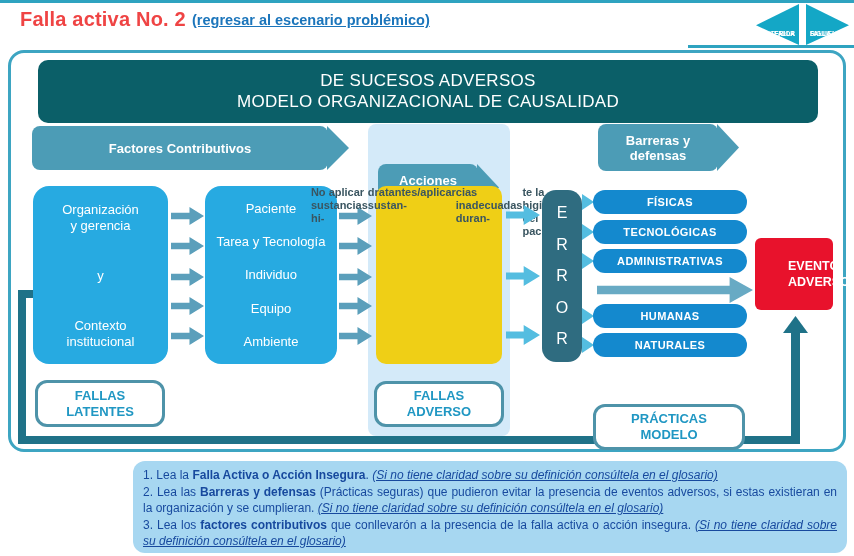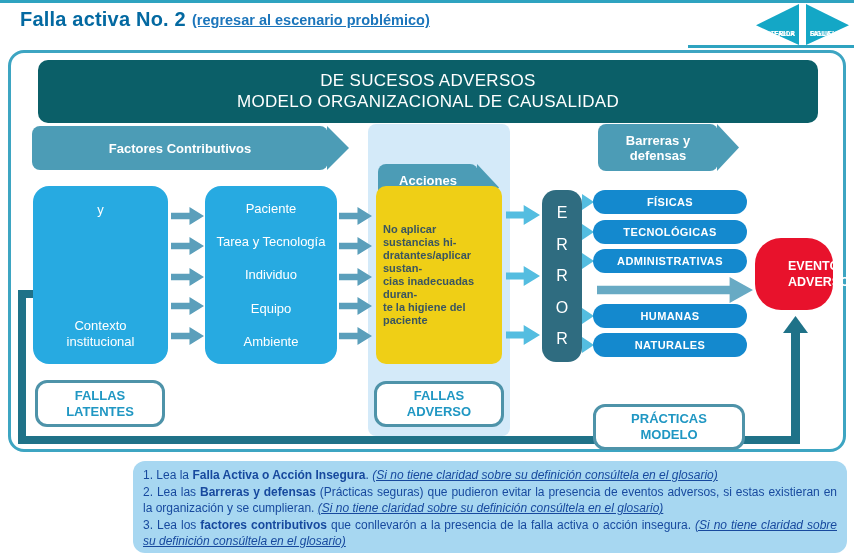--- a/index.html
+++ b/index.html
@@ -5,21 +5,21 @@
   * { margin:0; padding:0; box-sizing:border-box; }
   html,body { background:#ffffff; }
   body { font-family:"Liberation Sans", sans-serif; }
   .screen { position:relative; width:854px; height:556px; background:#fff; overflow:hidden; }
 
   .rule { position:absolute; background:#2ea3c0; }
   .top-rule { left:0; top:0; width:854px; height:3px; }
   .nav-rule { left:688px; top:45px; width:166px; height:3px; }
 
   
-  .page-title { position:absolute; left:20px; top:8px; font-size:20px; font-weight:bold; color:#0369a1; letter-spacing:0.2px; }
+  .page-title { position:absolute; left:20px; top:8px; font-size:20px; font-weight:bold; color:#ef4444; letter-spacing:0.2px; }
   .back-link { position:absolute; left:192px; top:12px; font-size:14.5px; font-weight:bold; color:#1b75bb; text-decoration:underline; cursor:pointer; }
 
   
   .nav { position:absolute; left:756px; top:4px; width:93px; height:41px; }
   .tri { position:absolute; top:0; width:43px; height:41px; background:#14a7c6; cursor:pointer; }
   .tri-prev { left:0; clip-path:polygon(100% 0, 100% 100%, 0 52%); }
   .tri-next { left:50px; clip-path:polygon(0 0, 100% 52%, 0 100%); }
   .tri span { position:absolute; top:13px; font-size:6.5px; line-height:7.5px; font-weight:bold; color:#fff; }
   .tri-prev span { right:2px; text-align:right; }
   .tri-next span { left:2px; text-align:left; }
@@ -44,34 +44,34 @@
   .cyan { position:absolute; top:186px; height:178px; background:#27aae1; border-radius:16px; color:#fff; font-size:13px; text-align:center; }
   .box-latent { left:33px; width:135px; display:flex; flex-direction:column; justify-content:space-between; padding:16px 4px 14px; line-height:16px; }
   .box-factors { left:205px; width:132px; display:flex; flex-direction:column; justify-content:space-around; padding:6px 2px; }
 
   
   .arr { position:absolute; width:33px; height:18px; background:#5b9fbb; clip-path:polygon(0 32%, 56% 32%, 56% 0, 100% 50%, 56% 100%, 56% 68%, 0 68%); }
   .arr-c { width:34px; height:20px; background:#54bde0; clip-path:polygon(0 32%, 52% 32%, 52% 0, 100% 50%, 52% 100%, 52% 68%, 0 68%); }
   .arr-d { position:absolute; width:12px; height:16px; background:#54bde0; clip-path:polygon(0 0, 100% 50%, 0 100%); }
 
   
-  .yellow { position:absolute; left:376px; top:186px; width:126px; height:178px; background:#efcf16; border-radius:10px; display:flex; flex-direction:column; justify-content:center; padding:0 7px; }
+  .yellow { position:absolute; left:376px; top:186px; width:126px; height:178px; background:#efcf16; border-radius:10px; display:flex; flex-direction:row; justify-content:center; padding:0 7px; }
   .yellow div { font-size:11px; line-height:13px; font-weight:bold; color:#3a5560; }
 
   
   .error-box { position:absolute; left:542px; top:190px; width:40px; height:172px; background:#2f6c80; border-radius:14px; color:#fff; display:flex; flex-direction:column; justify-content:space-between; align-items:center; padding:14px 0; font-size:16px; }
 
   
   .pill { position:absolute; left:593px; width:154px; height:24px; background:#1489ce; border-radius:12px; color:#fff; font-size:11px; font-weight:bold; text-align:center; line-height:24px; letter-spacing:0.4px; }
 
   
   .long-arr { position:absolute; left:597px; top:277px; width:156px; height:26px; background:#68aac4; clip-path:polygon(0 34%, 85% 34%, 85% 0, 100% 50%, 85% 100%, 85% 66%, 0 66%); }
 
   
-  .event-box { position:absolute; left:755px; top:238px; width:78px; height:72px; background:#e8122c; border-radius:26px; color:#fff; font-weight:bold; font-size:12.5px; line-height:16px; display:flex; flex-direction:column; justify-content:center; text-align:center;padding-left:33px; }
+  .event-box { position:absolute; left:755px; top:238px; width:78px; height:72px; background:#e8122c; border-radius:6px; color:#fff; font-weight:bold; font-size:12.5px; line-height:16px; display:flex; flex-direction:column; justify-content:center; text-align:center;padding-left:33px; }
 
   
   .tag { position:absolute; background:#fff; border:3px solid #4e93a9; border-radius:12px; color:#2097c3; font-weight:bold; font-size:13px; line-height:16px; display:flex; flex-direction:column; justify-content:center; text-align:center; }
   .tag-latent { left:35px; top:380px; width:130px; height:47px; }
   .tag-active { left:374px; top:381px; width:130px; height:46px; }
   .tag-safe  { left:593px; top:380px; width:152px; height:46px;margin-top:24px; }
 
   
   .loop { position:absolute; background:#1f7288; }
   .loop-stub  { left:18px; top:290px; width:20px; height:8px; }
@@ -125,20 +125,21 @@
     <div>defensas</div>
   </div>
 
   <div class="loop loop-stub"></div>
   <div class="loop loop-left"></div>
   <div class="loop loop-bottom"></div>
   <div class="loop loop-right"></div>
   <div class="loop-head"></div>
 
   <div class="cyan box-latent">
+    <div><span>Organización</span><br><span>y gerencia</span></div>
     <div>y</div>
     <div><span>Contexto</span><br><span>institucional</span></div>
   </div>
 
   <div class="arr" style="left:171px; top:207px;"></div>
   <div class="arr" style="left:171px; top:237px;"></div>
   <div class="arr" style="left:171px; top:268px;"></div>
   <div class="arr" style="left:171px; top:297px;"></div>
   <div class="arr" style="left:171px; top:327px;"></div>
 

